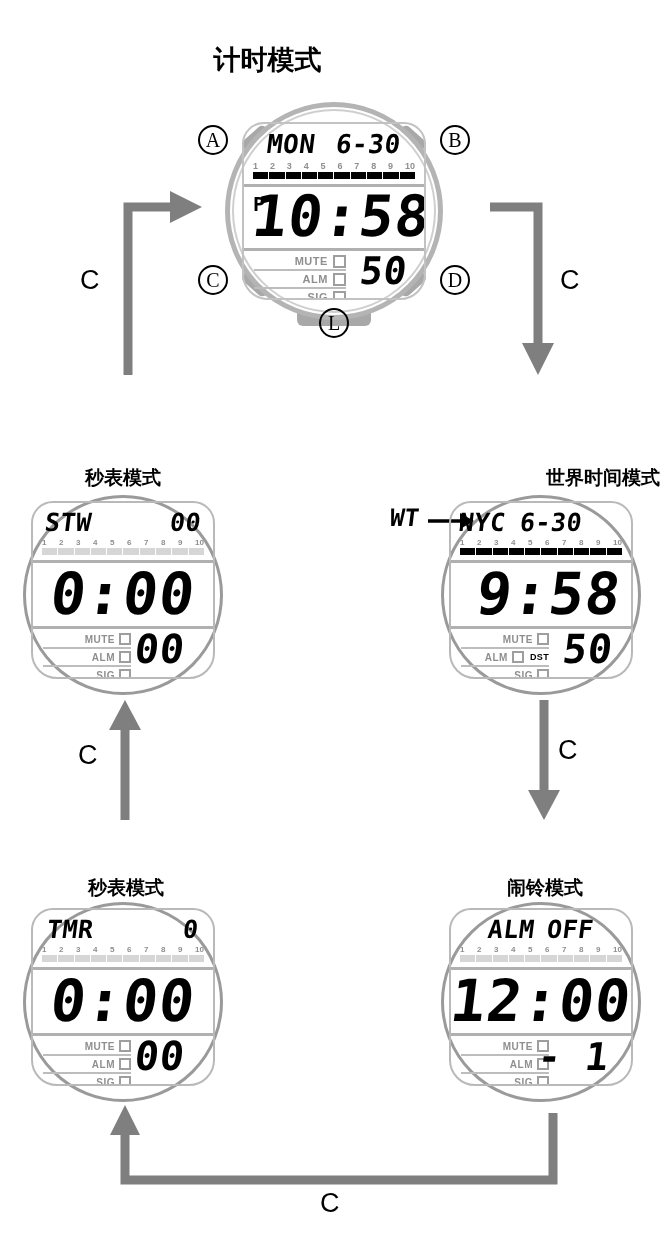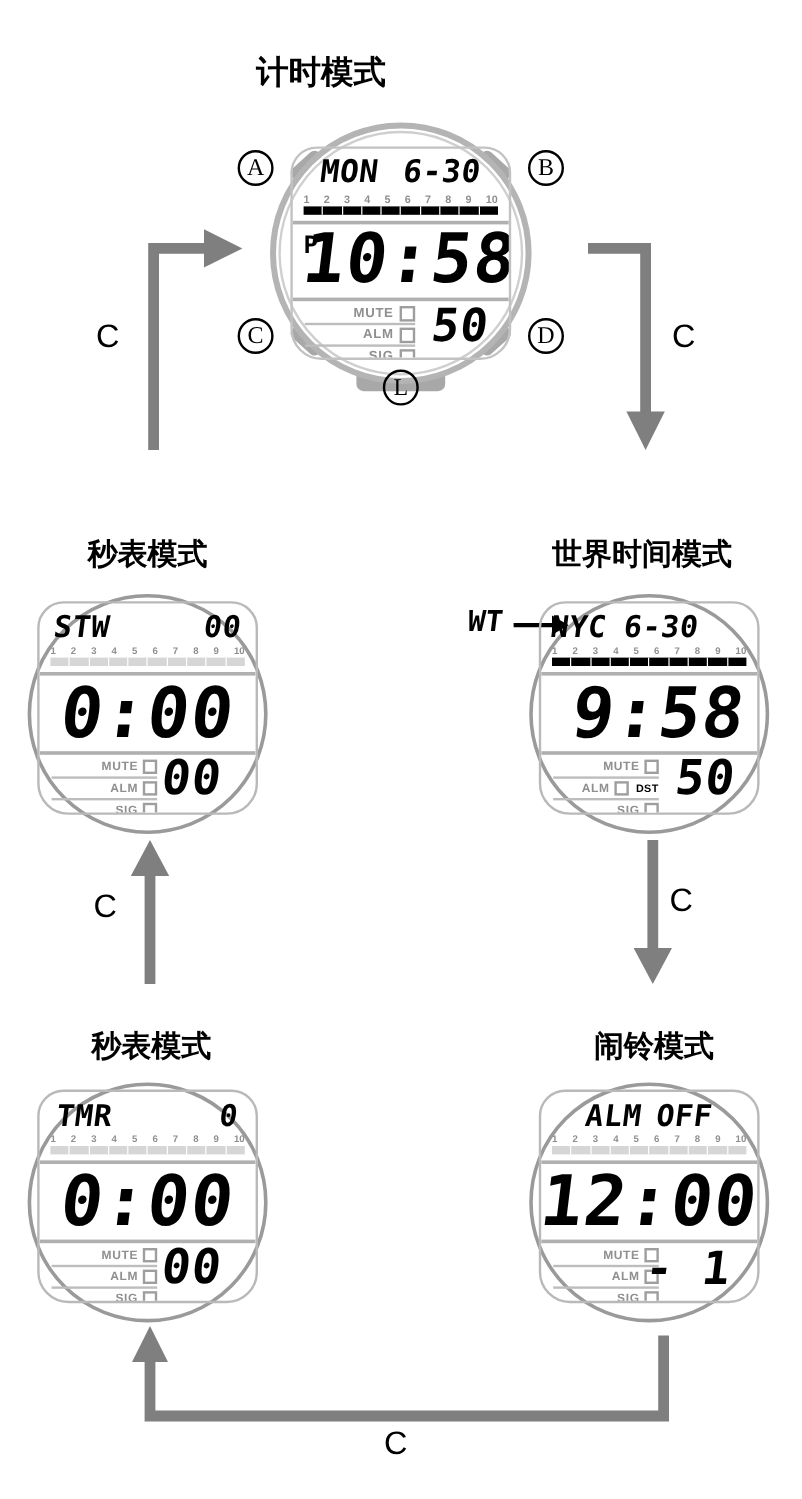--- a/index.html
+++ b/index.html
@@ -17,21 +17,21 @@
 
   .mode-title {
     position: absolute;
     font-family: "DejaVu Sans", sans-serif;
     font-weight: bold;
     color: #000000;
     white-space: nowrap;
     text-align: center;
   }
   .mode-title.big { font-size: 27px; }
-  .mode-title.sm  { font-size: 25px; }
+  .mode-title.sm  { font-size: 19px; margin-top: 20px; }
 
   
   .watch {
     position: absolute;
   }
   .watch-case {
     position: absolute;
     inset: 0;
     border-radius: 50%;
     border: 3px solid #9a9a9a;
@@ -345,21 +345,21 @@
           <span class="indic-label" style="font-size:10px; flex:1;">SIG</span>
           <span class="indic-box" style="width:12px;height:12px;margin-left:4px;"></span>
         </div>
       </div>
 
       <span class="seg" style="position:absolute; right:28px; top:126px; font-size:40px; line-height:40px;">00</span>
     </div>
   </div>
 </div>
 
-<div class="mode-title sm" style="left:410px; top:445px; width:250px;">世界时间模式</div>
+<div class="mode-title sm" style="left:410px; top:445px; width:250px;text-align:right;">世界时间模式</div>
 
 <div class="wt-tag" style="left:390px; top:504px;">
   <span>WT</span>
 </div>
 <svg class="arrow-svg" style="left:428px; top:510px; width:46px; height:22px;" viewBox="0 0 46 22">
   <path d="M0,11 L34,11" stroke="#000" stroke-width="3.5" fill="none"></path>
   <polygon points="32,3 46,11 32,19" fill="#000"></polygon>
 </svg>
 
 <div class="watch" style="left:441px; top:495px; width:200px; height:200px;">

